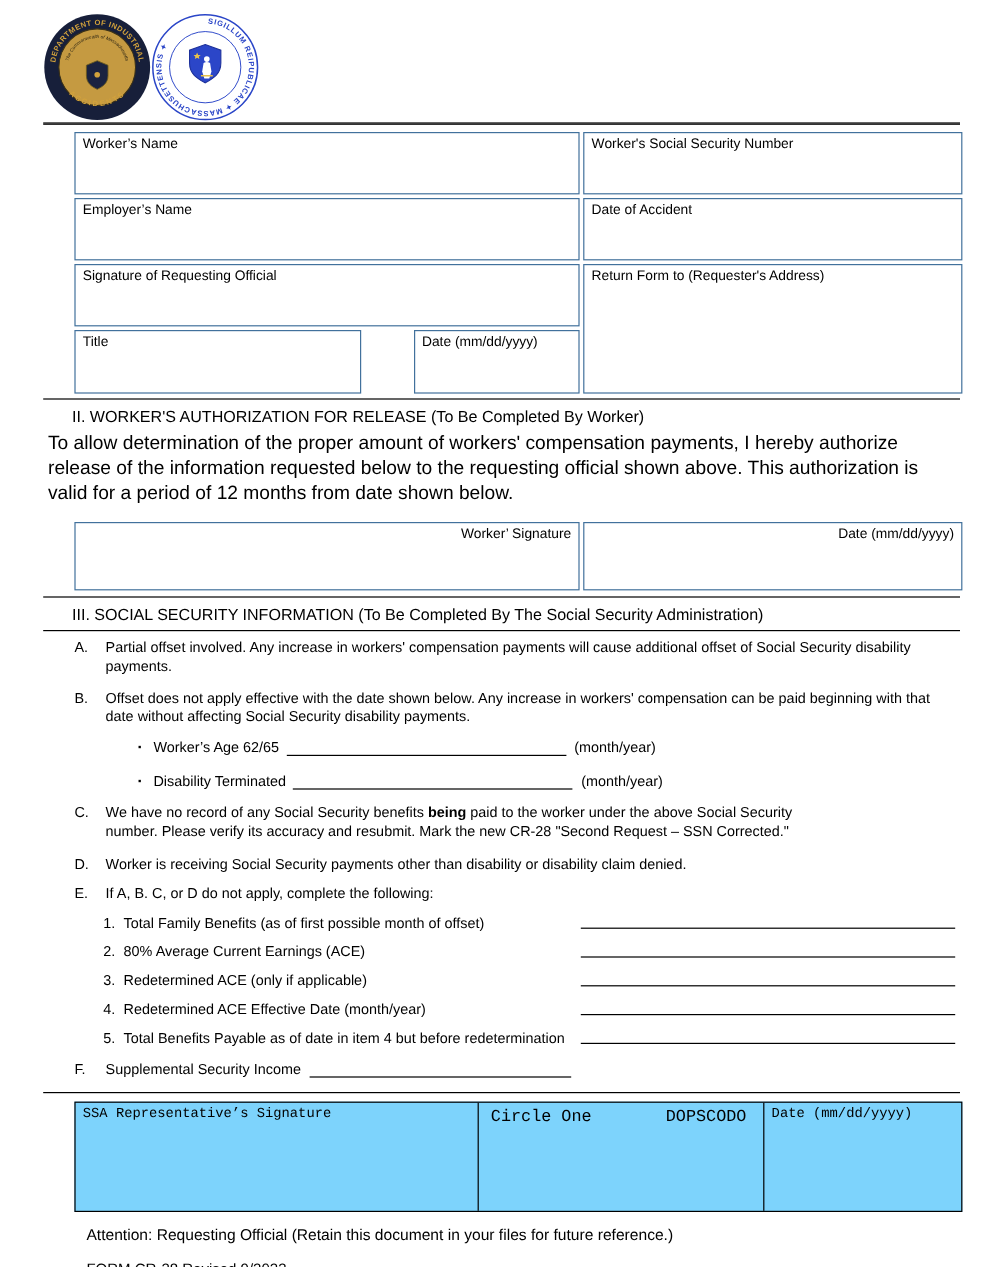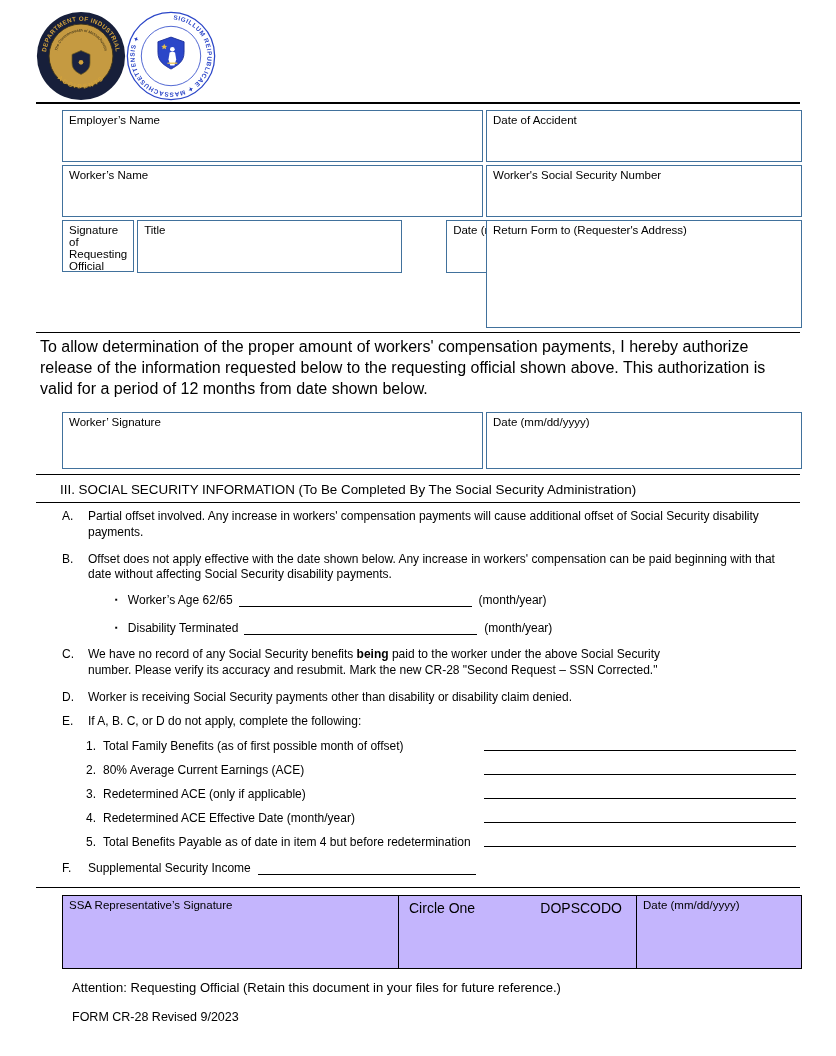--- a/index.html
+++ b/index.html
@@ -12,45 +12,45 @@
   .header { display:flex; align-items:center; height:92px; }
   .seal { width:90px; height:90px; flex:0 0 auto; }
   .titles { flex:1 1 auto; text-align:center; padding:0 4px; }
   .title-line { font-size:21px; font-weight:bold; line-height:1.5; letter-spacing:0.2px; }
   .rule { border-top:1px solid #000; height:0; }
   .sec-head { font-size:13.4px; margin:7px 0 5px 24px; }
   .para { font-size:16px; line-height:1.3; margin:4px 0 0 4px; width:760px; }
 
   .tbl { margin-left:26px; width:740px; margin-top:6px; }
   .trow { display:flex; gap:3px; margin-bottom:3px; }
-  .trow.inner { margin-bottom:12px;gap:44px; }
+  .trow.inner { margin-bottom:0;gap:44px; }
   .box { border:1.5px solid #41719c; font-size:11.5px; padding:3px 6px 2px 6px; background:#fff; }
-  .h52 { height:52px; } .h53 { height:53px; } .h57 { height:57px; }
+  .h52 { height:52px; } .h53 { height:53px; } .h57 { height:57px;text-align:right; }
   .wL { width:421px; } .wR { width:316px; }
-  .colL { width:421px; display:flex; flex-direction:row; gap:3px; }
+  .colL { width:421px; display:flex; flex-direction:column; gap:3px; }
   .wT { width:265px; } .wD { width:153px; }
   .hRet { height:108px; }
 
   .items { margin:0 0 0 26px; font-size:12px; width:736px; }
   .item { display:grid; grid-template-columns:26px 1fr; line-height:1.27; }
   .mt6{margin-top:6px;} .mt9{margin-top:9px;}
   .mt12{margin-top:12px;}
   .bullet-row { display:flex; align-items:flex-end; margin:11px 0 0 53px; font-size:12px; }
   .bullet-glyph { font-size:8px; margin:0 10px 3px 0; line-height:1; }
   .fill { display:inline-block; border-bottom:1px solid #000; height:13px; }
   .bfill { width:233px; margin:0 7px 0 6px; }
   .eitems { margin-left:24px; }
   .erow { display:flex; align-items:flex-end; margin-top:9px; }
   .enum { width:17px; flex:0 0 auto; }
   .elbl { min-width:373px; flex:0 0 auto; }
   .efill { flex:1 1 auto; border-bottom:1px solid #000; height:13px; margin:0 2px 2px 8px; }
   .frow { display:flex; align-items:center; }
   .ffill { width:218px; margin:0 0 1px 7px; }
 
-  .ssa { display:flex; width:740px; margin-left:26px; border:1.8px solid #000; height:74px; margin-top:7px; background:#c4b5fd; }
+  .ssa { display:flex; width:740px; margin-left:26px; border:1.8px solid #000; height:92px; margin-top:7px; background:#7dd3fc;font-family:Liberation Mono, monospace; }
   .ssa-c { padding:3px 6px; font-size:11.5px; }
   .ssa-c1 { width:336px; border-right:1.8px solid #000; }
   .ssa-c2 { width:238px; border-right:1.8px solid #000; display:flex; justify-content:space-between; padding:4px 10px 7px 10px; }
   .ssa-c3 { flex:1 1 auto; }
   .circle-one { text-align:center; font-size:14px; }
   .ssa-opts { display:flex; justify-content:space-between; font-size:14px; padding:0 4px; }
   .ssa-opts span { cursor:pointer; }
 
   .attention { font-size:13px; margin:11px 0 0 36px; }
   .formno { font-size:12.5px; margin:15px 0 0 36px; }
@@ -97,32 +97,32 @@
   </div>
 
   <div class="rule"></div>
 
   <div>
     <div class="rule"></div>
 
     <div class="tbl">
       <div class="trow">
         <div class="box wL h52">
+          <span>Worker’s Name</span>
+        </div>
+        <div class="box wR h52">
+          <span>Worker's Social Security Number</span>
+        </div>
+      </div>
+      <div class="trow">
+        <div class="box wL h52">
           <span>Employer’s Name</span>
         </div>
         <div class="box wR h52">
           <span>Date of Accident</span>
-        </div>
-      </div>
-      <div class="trow">
-        <div class="box wL h52">
-          <span>Worker’s Name</span>
-        </div>
-        <div class="box wR h52">
-          <span>Worker's Social Security Number</span>
         </div>
       </div>
       <div class="trow">
         <div class="colL">
           <div class="box h52">
             <span>Signature of Requesting Official</span>
           </div>
           <div class="trow inner">
             <div class="box wT h53">
               <span>Title</span>
@@ -134,20 +134,21 @@
         </div>
         <div class="box wR hRet">
           <span>Return Form to (Requester's Address)</span>
         </div>
       </div>
     </div>
   </div>
 
   <div>
     <div class="rule" style="margin-top:4px;"></div>
+    <div class="sec-head">II. WORKER'S AUTHORIZATION FOR RELEASE (To Be Completed By Worker)</div>
     <div class="para">To allow determination of the proper amount of workers' compensation payments, I hereby authorize release of the information requested below to the requesting official shown above. This authorization is valid for a period of 12 months from date shown below.</div>
 
     <div class="tbl" style="margin-top:13px;">
       <div class="trow">
         <div class="box wL h57">
           <span>Worker’ Signature</span>
         </div>
         <div class="box wR h57">
           <span>Date (mm/dd/yyyy)</span>
         </div>

